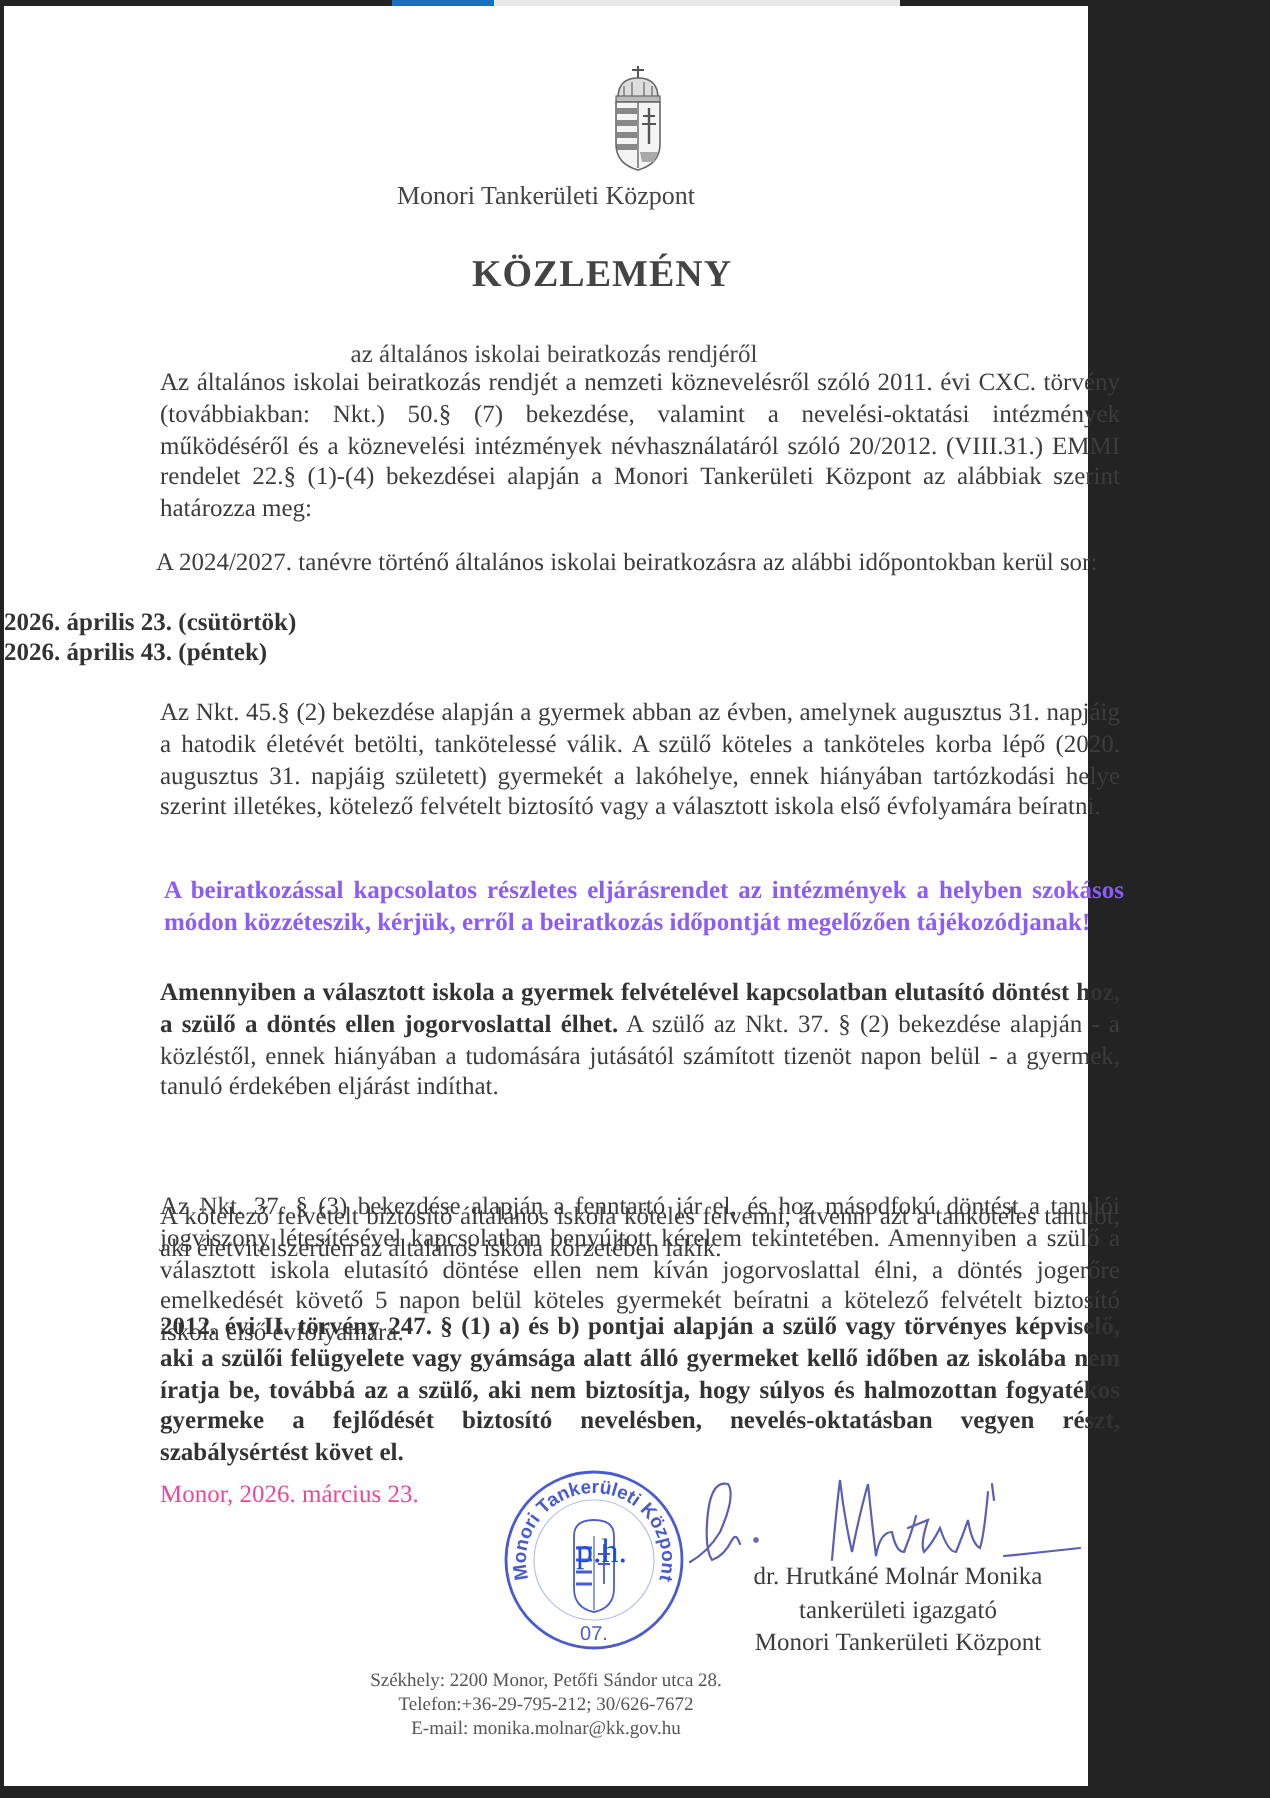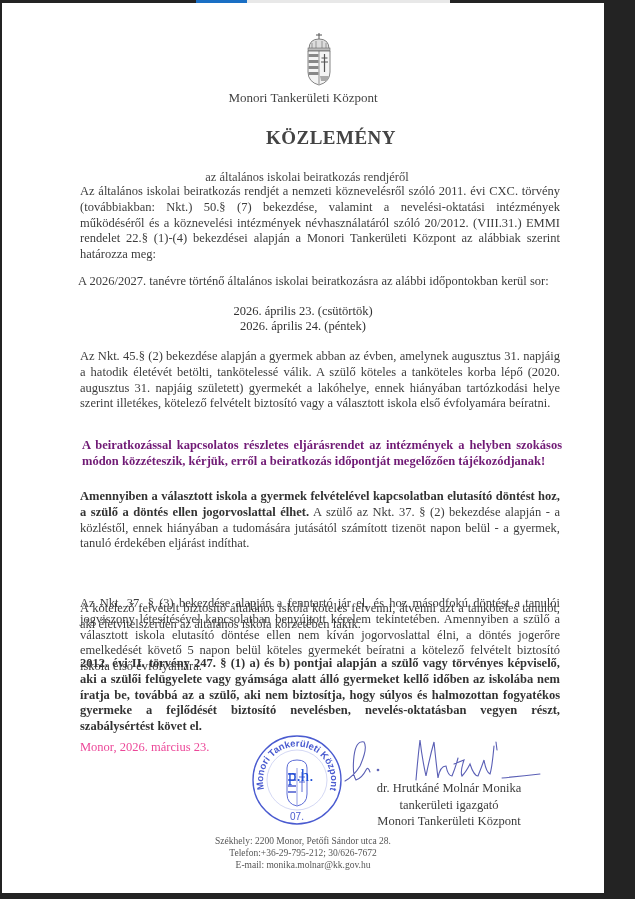--- a/index.html
+++ b/index.html
@@ -3,33 +3,33 @@
 <meta charset="utf-8">
 <style>
   html, body { margin: 0; padding: 0; }
   body {
     width: 635px; height: 899px; background: #232323; position: relative; overflow: hidden;
     font-family: "Liberation Serif", "DejaVu Serif", serif; color: #3a3a3a;
   }
   .topbar { position: absolute; top: 0; left: 196px; width: 254px; height: 3px; background: #e8e8e8; }
   .topbar .fill { position: absolute; left: 0; top: 0; height: 3px; background: #1a6fc4; }
   .page {
-    position: absolute; left: 2px; top: 3px; width: 602px; height: 890px; background: #ffffff;
+    position: absolute; left: 2px; top: 3px; width: 542px; height: 890px; background: #ffffff;
   }
   .crest { position: absolute; left: 303px; top: 29px; width: 28px; height: 54px; }
   .org { position: absolute; top: 87px; left: 0; width: 100%; text-align: center; font-size: 13px; color: #444; }
   .title { position: absolute; top: 124px; left: 0; width: 100%; text-align: center; font-size: 19px; font-weight: bold; letter-spacing: 0.5px; color: #444; padding-left: 28px; }
   .subtitle { position: absolute; top: 167px; left: 4px; width: 100%; text-align: center; font-size: 12.5px; color: #444; }
   .p { position: absolute; left: 78px; width: 480px; font-size: 12.5px; line-height: 15.8px; text-align: justify; color: #3c3c3c; }
   .p b { color: #333; margin-top: 24px; }
   .p1 { top: 181px; }
   .p2 { top: 271px; left: 76px; width: 490px; text-align: left; }
-  .dates { position: absolute; top: 301px; left: 0; width: 100%; text-align: center; font-size: 12.5px; line-height: 15px; font-weight: normal; color: #333; }
+  .dates { position: absolute; top: 301px; left: 0; width: 100%; font-size: 12.5px; line-height: 15px; font-weight: bold; color: #333; }
   .p3 { top: 346px; }
-  .note { position: absolute; top: 434px; left: 80px; width: 480px; font-size: 12.5px; line-height: 16px; font-weight: bold; color: #701a75; text-align: justify; }
+  .note { position: absolute; top: 434px; left: 80px; width: 480px; font-size: 12.5px; line-height: 16px; font-weight: bold; color: #8b5cf6; text-align: justify; }
   .p4 { top: 486px; }
   .p5 { top: 547px; margin-top: 46px; }
   .p6 { top: 598px; }
   .p7 { top: 653px; font-weight: bold; color: #333; }
   .place { position: absolute; top: 737px; left: 78px; font-size: 12.5px; color: #ec4899; }
   .stamp { position: absolute; left: 249px; top: 731px; width: 92px; height: 92px; }
   .ph { position: absolute; left: 286px; top: 763px; font-size: 17px; color: #1d4ed8; }
   .signature { position: absolute; left: 340px; top: 733px; width: 200px; height: 50px; }
   .signer { position: absolute; top: 777px; left: 372px; width: 150px; text-align: center; font-size: 12.5px; line-height: 16.5px; color: #3c3c3c; }
   .footer { position: absolute; top: 832px; left: 0; width: 100%; text-align: center; font-size: 9.5px; line-height: 12px; color: #555; }
@@ -59,25 +59,25 @@
     <line x1="16.5" y1="26" x2="22.5" y2="26" stroke="#555" stroke-width="1"></line>
     <line x1="16" y1="30" x2="23" y2="30" stroke="#555" stroke-width="1"></line>
     <path d="M15 44 L24 44 L22 49 L16 49 Z" fill="#aaa"></path>
   </svg>
 
   <div class="org">Monori Tankerületi Központ</div>
   <div class="title">KÖZLEMÉNY</div>
   <div class="subtitle">az általános iskolai beiratkozás rendjéről</div>
 
   <div class="p p1">Az általános iskolai beiratkozás rendjét a nemzeti köznevelésről szóló 2011. évi CXC. törvény (továbbiakban: Nkt.) 50.§ (7) bekezdése, valamint a nevelési-oktatási intézmények működéséről és a köznevelési intézmények névhasználatáról szóló 20/2012. (VIII.31.) EMMI rendelet 22.§ (1)-(4) bekezdései alapján a Monori Tankerületi Központ az alábbiak szerint határozza meg:</div>
-  <div class="p p2">A 2026/2027. tanévre történő általános iskolai beiratkozásra az alábbi időpontokban kerül sor:</div>
+  <div class="p p2">A 2024/2027. tanévre történő általános iskolai beiratkozásra az alábbi időpontokban kerül sor:</div>
 
   <div class="dates">
     <div>2026. április 23. (csütörtök)</div>
-    <div>2026. április 24. (péntek)</div>
+    <div>2026. április 43. (péntek)</div>
   </div>
 
   <div class="p p3">Az Nkt. 45.§ (2) bekezdése alapján a gyermek abban az évben, amelynek augusztus 31. napjáig a hatodik életévét betölti, tankötelessé válik. A szülő köteles a tanköteles korba lépő (2020. augusztus 31. napjáig született) gyermekét a lakóhelye, ennek hiányában tartózkodási helye szerint illetékes, kötelező felvételt biztosító vagy a választott iskola első évfolyamára beíratni.</div>
   <div class="note">A beiratkozással kapcsolatos részletes eljárásrendet az intézmények a helyben szokásos módon közzéteszik, kérjük, erről a beiratkozás időpontját megelőzően tájékozódjanak!</div>
 
   <div class="p p4"><b>Amennyiben a választott iskola a gyermek felvételével kapcsolatban elutasító döntést hoz, a szülő a döntés ellen jogorvoslattal élhet.</b><span> A szülő az Nkt. 37. § (2) bekezdése alapján - a közléstől, ennek hiányában a tudomására jutásától számított tizenöt napon belül - a gyermek, tanuló érdekében eljárást indíthat.</span></div>
   <div class="p p5">Az Nkt. 37. § (3) bekezdése alapján a fenntartó jár el, és hoz másodfokú döntést a tanulói jogviszony létesítésével kapcsolatban benyújtott kérelem tekintetében. Amennyiben a szülő a választott iskola elutasító döntése ellen nem kíván jogorvoslattal élni, a döntés jogerőre emelkedését követő 5 napon belül köteles gyermekét beíratni a kötelező felvételt biztosító iskola első évfolyamára.</div>
   <div class="p p6" style="top:598px;">A kötelező felvételt biztosító általános iskola köteles felvenni, átvenni azt a tanköteles tanulót, aki életvitelszerűen az általános iskola körzetében lakik.</div>
   <div class="p p7">2012. évi II. törvény 247. § (1) a) és b) pontjai alapján a szülő vagy törvényes képviselő, aki a szülői felügyelete vagy gyámsága alatt álló gyermeket kellő időben az iskolába nem íratja be, továbbá az a szülő, aki nem biztosítja, hogy súlyos és halmozottan fogyatékos gyermeke a fejlődését biztosító nevelésben, nevelés-oktatásban vegyen részt, szabálysértést követ el.</div>
 

